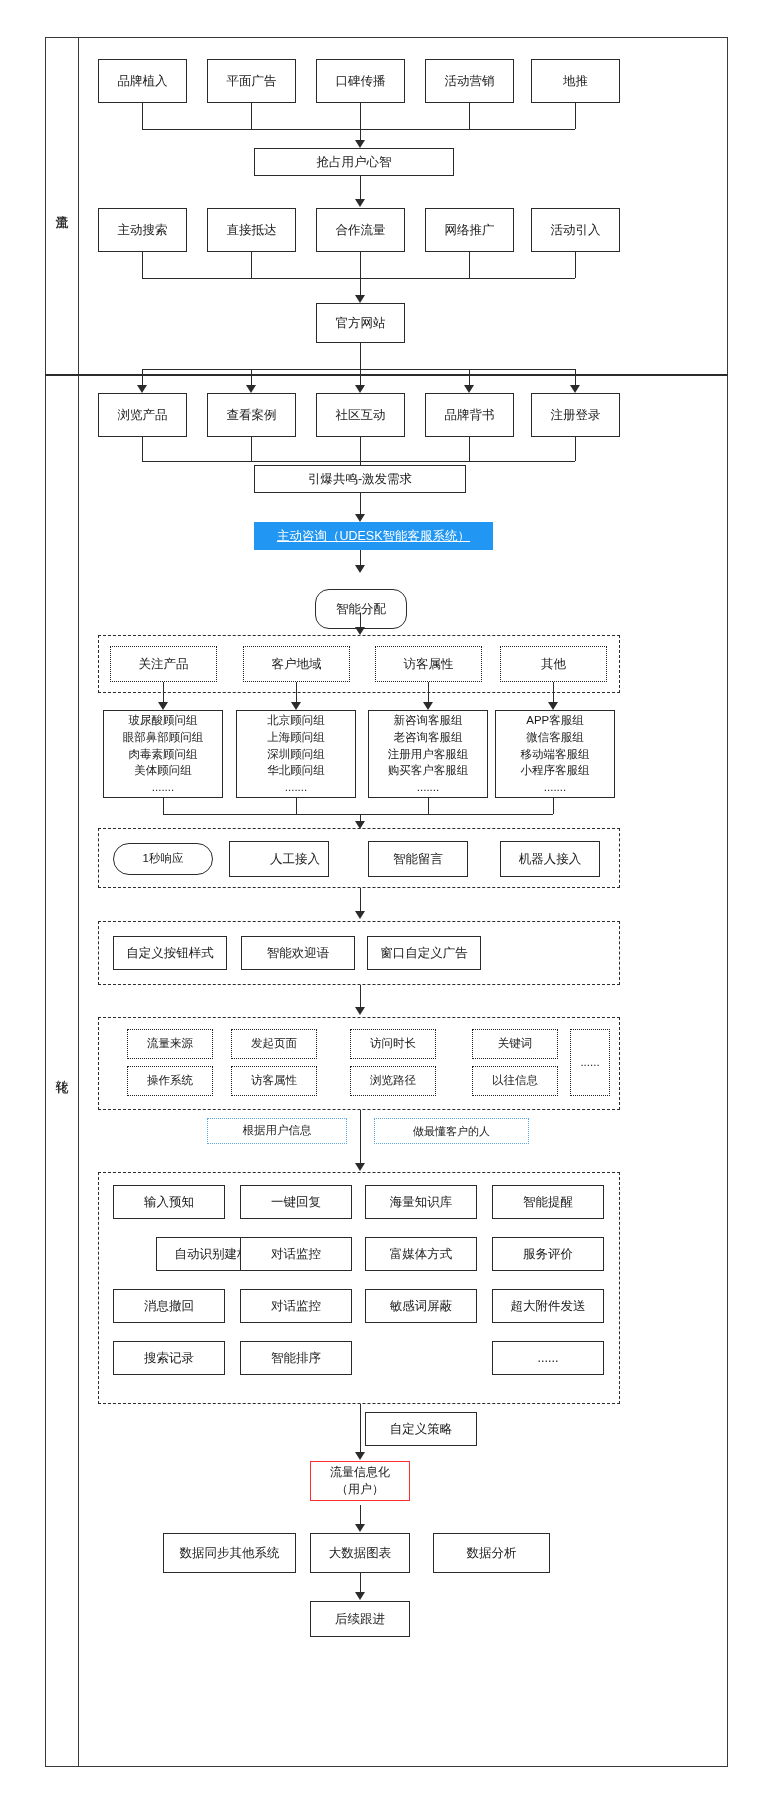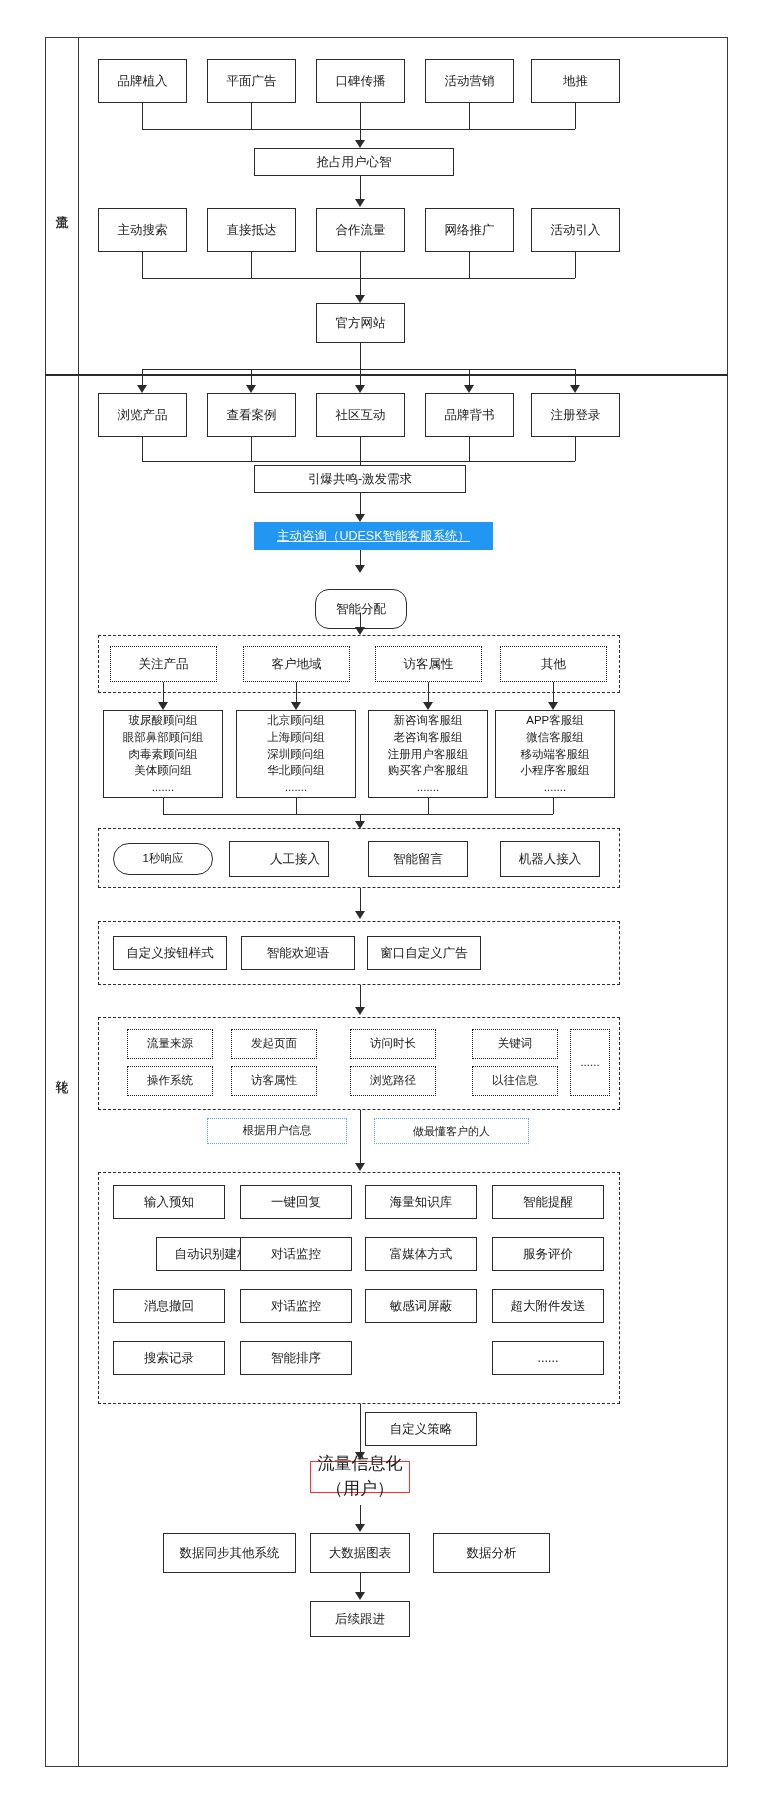--- a/index.html
+++ b/index.html
@@ -308,21 +308,21 @@
   <div class="box" style="left:492px;top:1289px;width:112px;height:34px;">超大附件发送</div>
 
   <div class="box" style="left:113px;top:1341px;width:112px;height:34px;">搜索记录</div>
   <div class="box" style="left:240px;top:1341px;width:112px;height:34px;">智能排序</div>
   <div class="box" style="left:365px;top:1412px;width:112px;height:34px;">自定义策略</div>
   <div class="box" style="left:492px;top:1341px;width:112px;height:34px;">......</div>
 
   <div class="vline" style="left:360px;top:1404px;height:52px;"></div>
   <div class="arrow" style="left:355px;top:1452px;"></div>
 
-  <div class="box red multiline" style="left:310px;top:1461px;width:100px;height:32px;font-size:17px;">流量信息化
+  <div class="box red multiline" style="left:310px;top:1461px;width:100px;height:40px;font-size:12px;">流量信息化
 （用户）</div>
   <div class="vline" style="left:360px;top:1505px;height:22px;"></div>
   <div class="arrow" style="left:355px;top:1524px;"></div>
 
   <div class="box" style="left:163px;top:1533px;width:133px;height:40px;">数据同步其他系统</div>
   <div class="box" style="left:310px;top:1533px;width:100px;height:40px;">大数据图表</div>
   <div class="box" style="left:433px;top:1533px;width:117px;height:40px;">数据分析</div>
 
   <div class="vline" style="left:360px;top:1573px;height:22px;"></div>
   <div class="arrow" style="left:355px;top:1592px;"></div>

